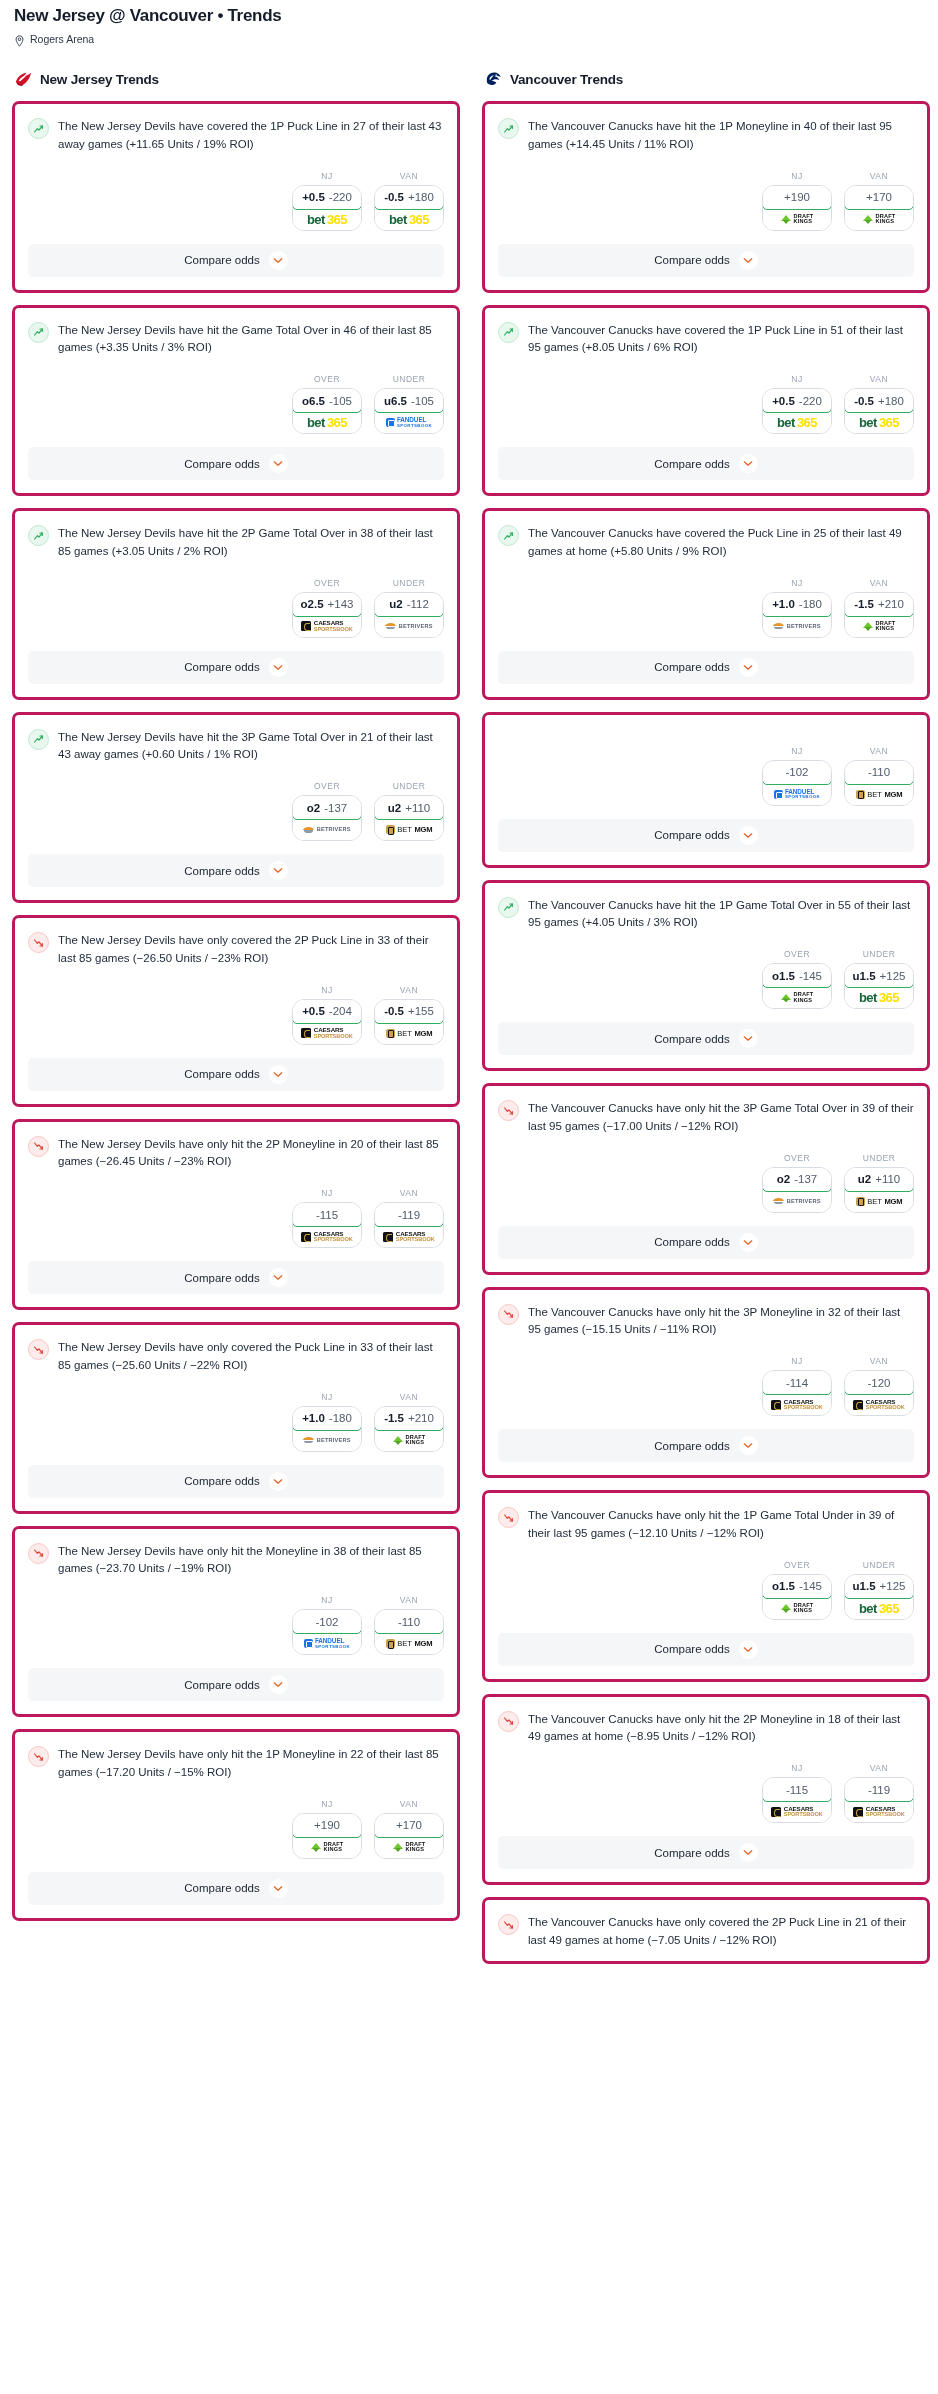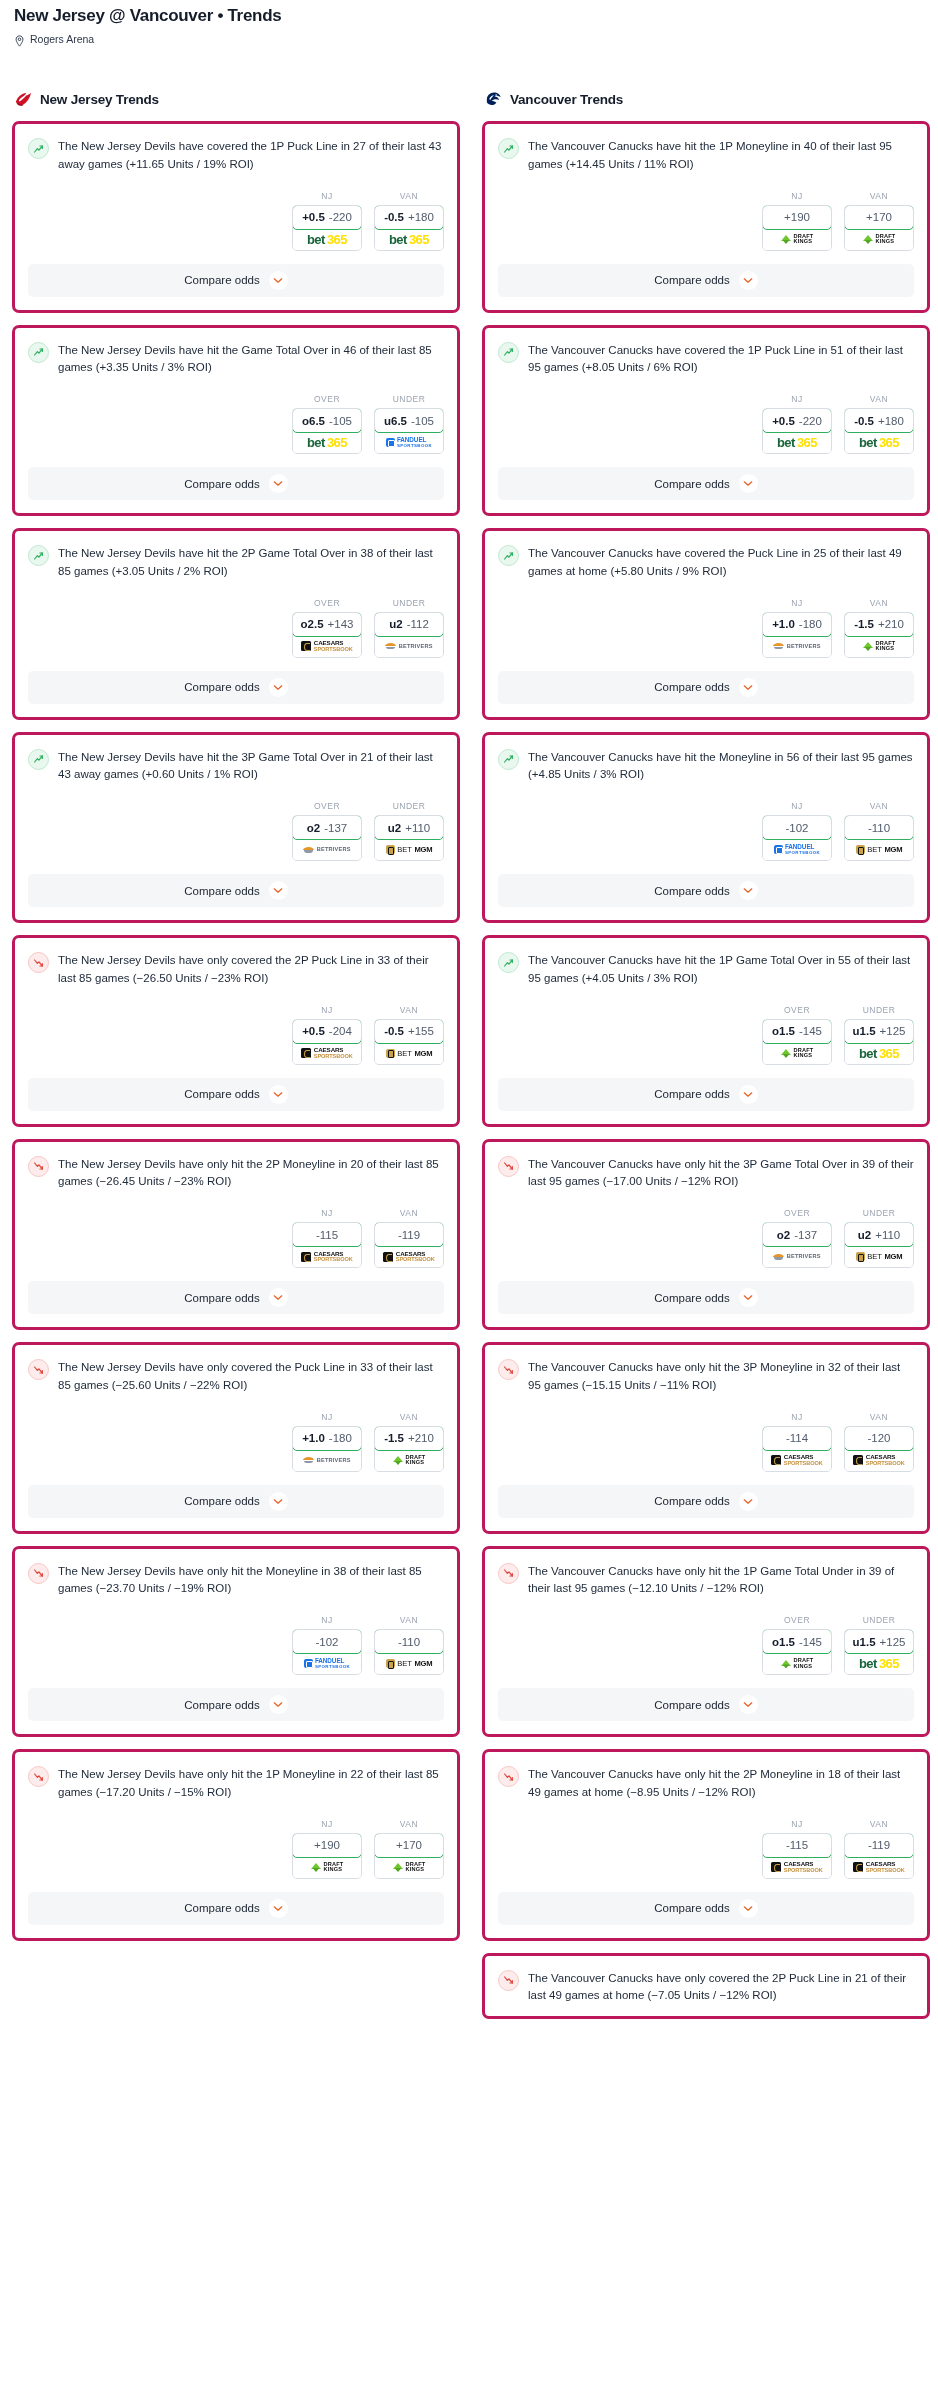--- a/index.html
+++ b/index.html
@@ -31,21 +31,21 @@
   .venue-name { font-size: 10.5px; color: #2c3747; }
   .pin-icon { width: 11px; height: 12px; display: block; }
 
   
   .columns {
     display: flex;
     gap: 22px;
     margin-top: 21px;
     align-items: flex-start;
   }
-  .column { width: 448px; flex: 0 0 448px; margin-top: 20px; }
+  .column { width: 448px; flex: 0 0 448px; }
 
   .col-header {
     display: flex;
     align-items: center;
     gap: 7px;
     padding-left: 2px;
     margin-bottom: 11px;
     height: 22px;
   }
   .col-header-title {
@@ -91,21 +91,21 @@
   .odds-col { width: 70px; }
   .odds-label {
     text-align: center;
     font-size: 8.5px;
     color: #9aa3b0;
     letter-spacing: 0.5px;
     margin-bottom: 4px;
   }
   .odds-box {
     border: 1px solid #d8dce3;
-    border-radius: 5px;
+    border-radius: 12px;
     overflow: hidden;
     background: #fff;
   }
   .odds-value {
     border: 1px solid #2fae5f;
     border-radius: 5px;
     margin: -1px;
     background: #fff;
     height: 25px;
     display: flex;
@@ -922,29 +922,20 @@
             <span class="compare-text">Compare odds</span>
             <span class="chev">
               <svg viewBox="0 0 12 8" width="10" height="7">
                 <path d="M1.5 2 L6 6 L10.5 2" fill="none" stroke="#e8652a" stroke-width="1.6" stroke-linecap="round" stroke-linejoin="round"></path>
               </svg>
             </span>
           </div>
         </div>
         <div class="card">
           <div class="card-body">
-            <div class="trend-row">
-              <span class="trend-icon up">
-                <svg viewBox="0 0 15 14" width="13" height="12">
-                  <path d="M3 10.5 L6.2 6.5 L8 8.4 L12 3.5" fill="none" stroke="#2fae5f" stroke-width="1.4" stroke-linecap="round" stroke-linejoin="round"></path>
-                  <path d="M9.2 3.5 H12 V6.3" fill="none" stroke="#2fae5f" stroke-width="1.4" stroke-linecap="round" stroke-linejoin="round"></path>
-                </svg>
-              </span>
-              <div class="trend-text">The Vancouver Canucks have hit the Moneyline in 56 of their last 95 games (+4.85 Units / 3% ROI)</div>
-            </div>
             <div class="odds-area">
               <div class="odds-col">
                 <div class="odds-label">NJ</div>
                 <div class="odds-box">
                   <div class="odds-value">
                     <span class="odds-price">-102</span>
                   </div>
                   <div class="book-strip">
                     <span class="bk bk-fd">
                       <span class="fd-mark"></span>

